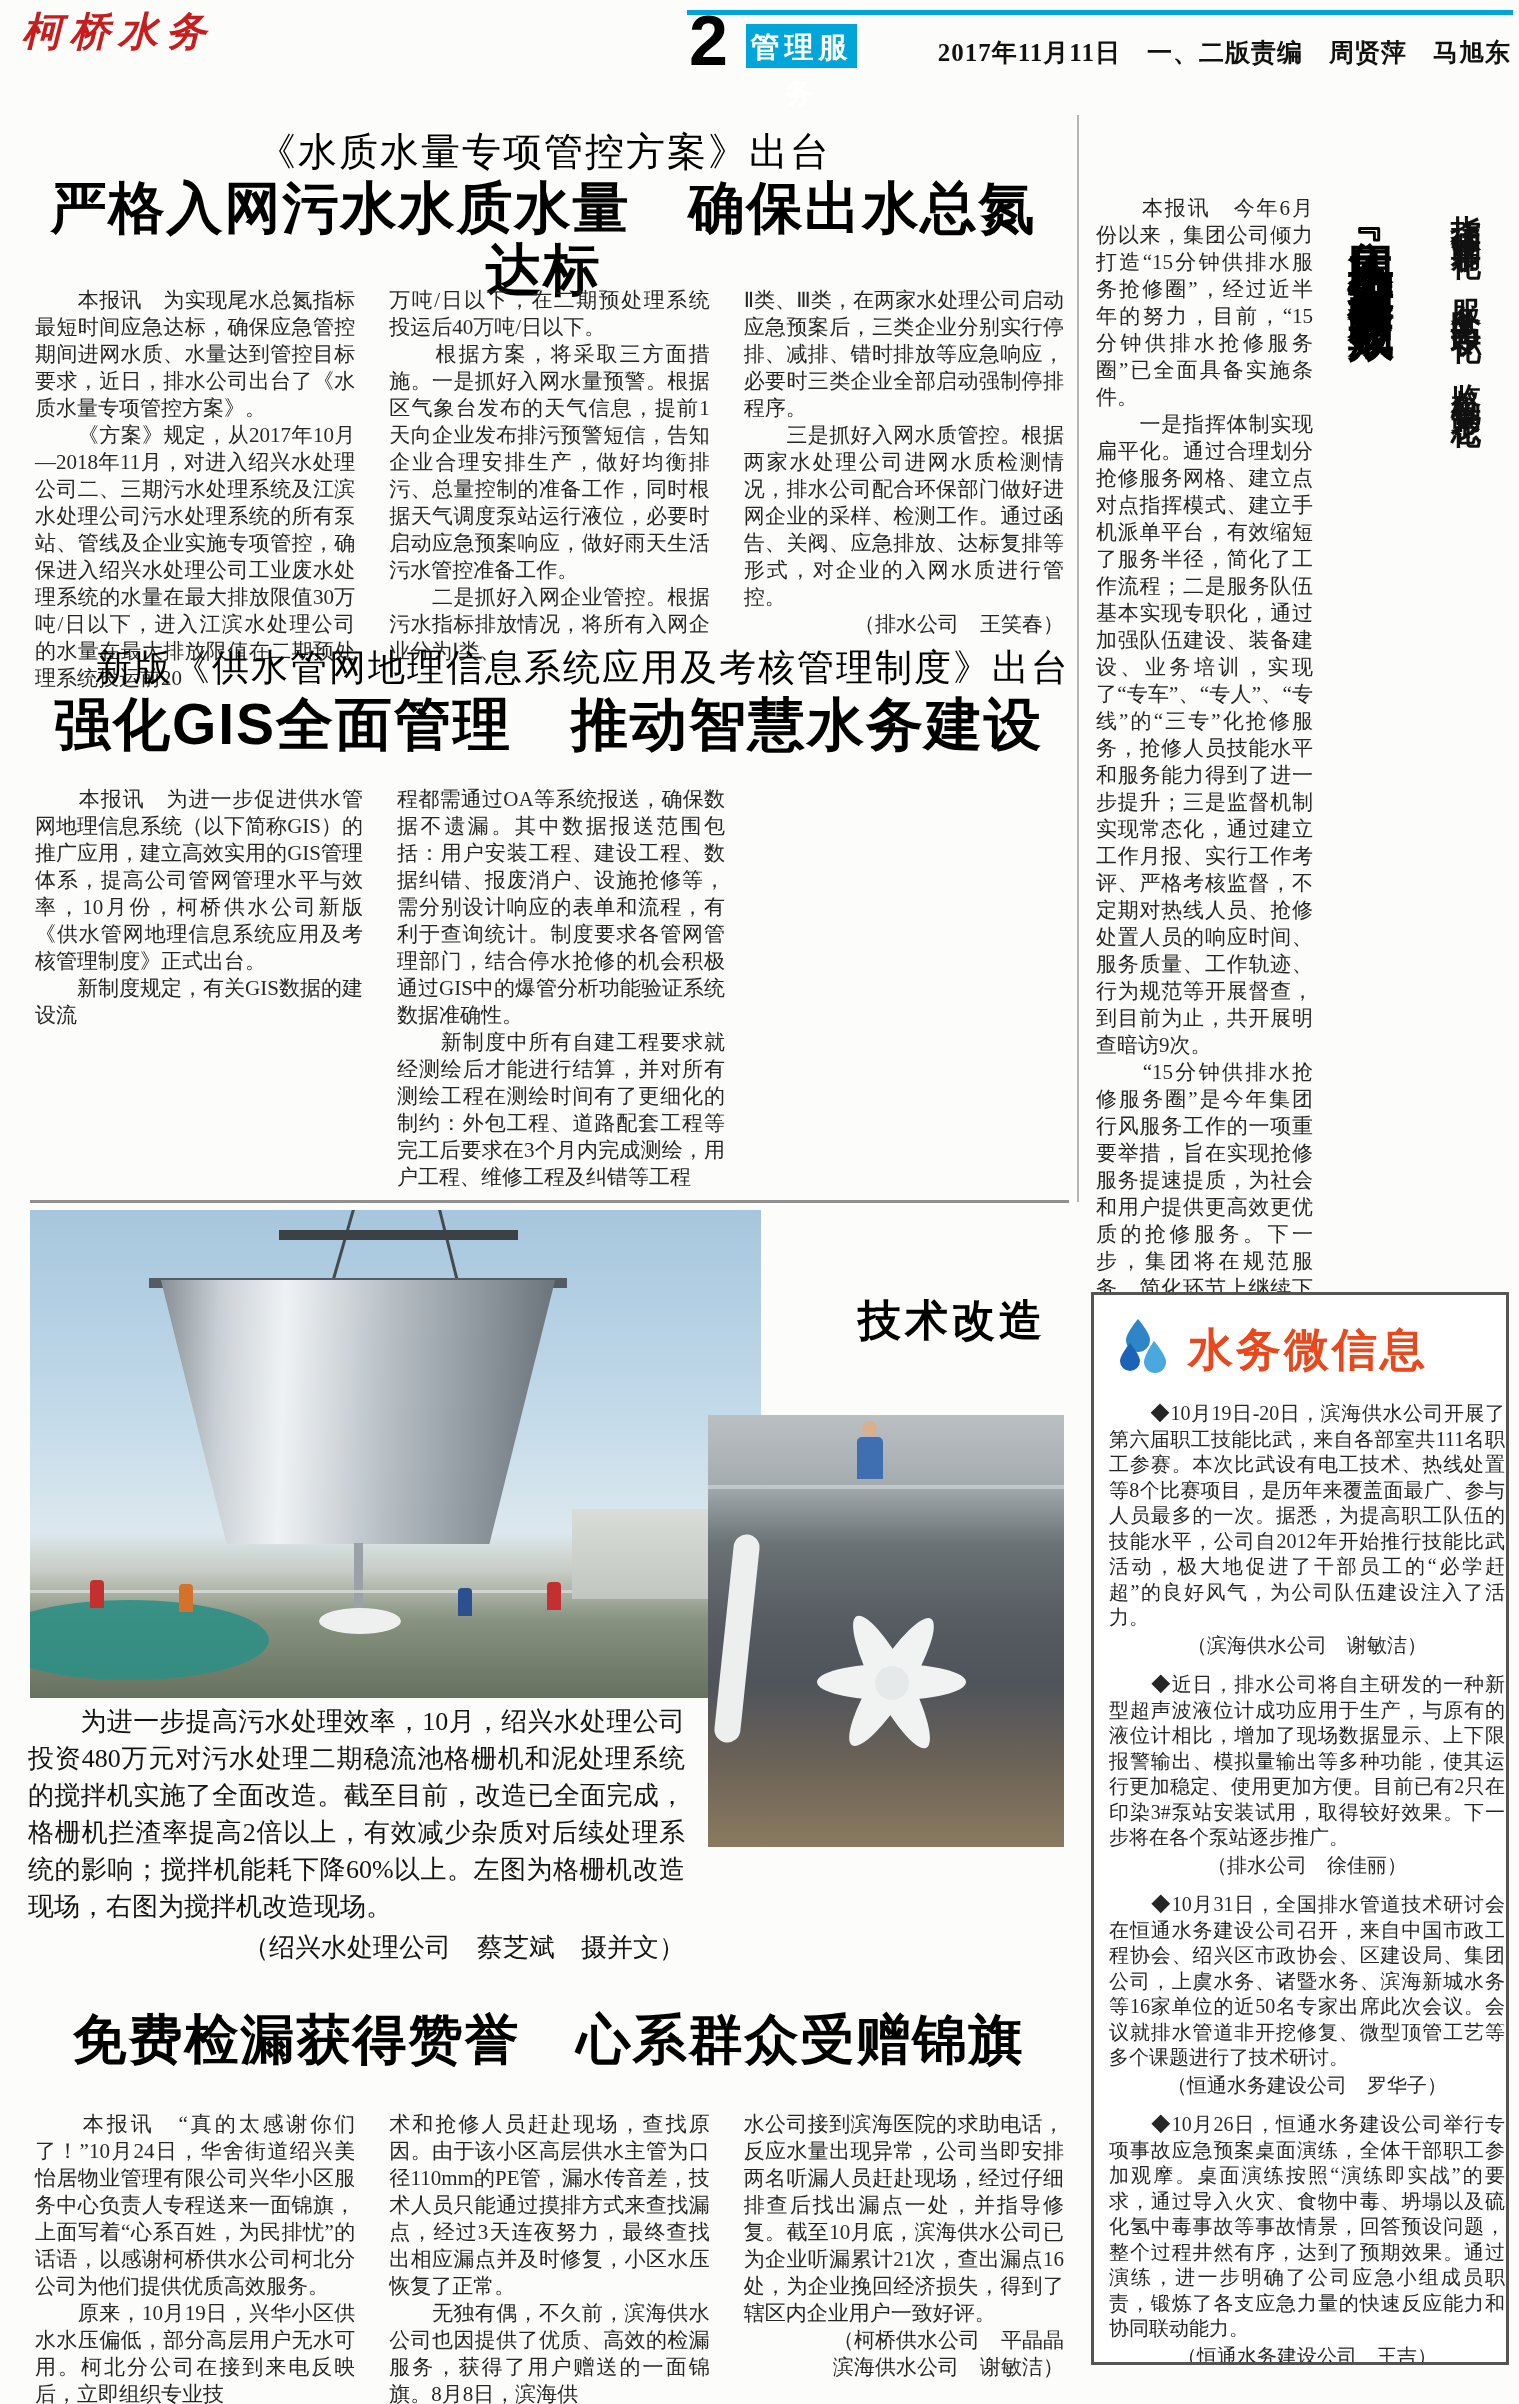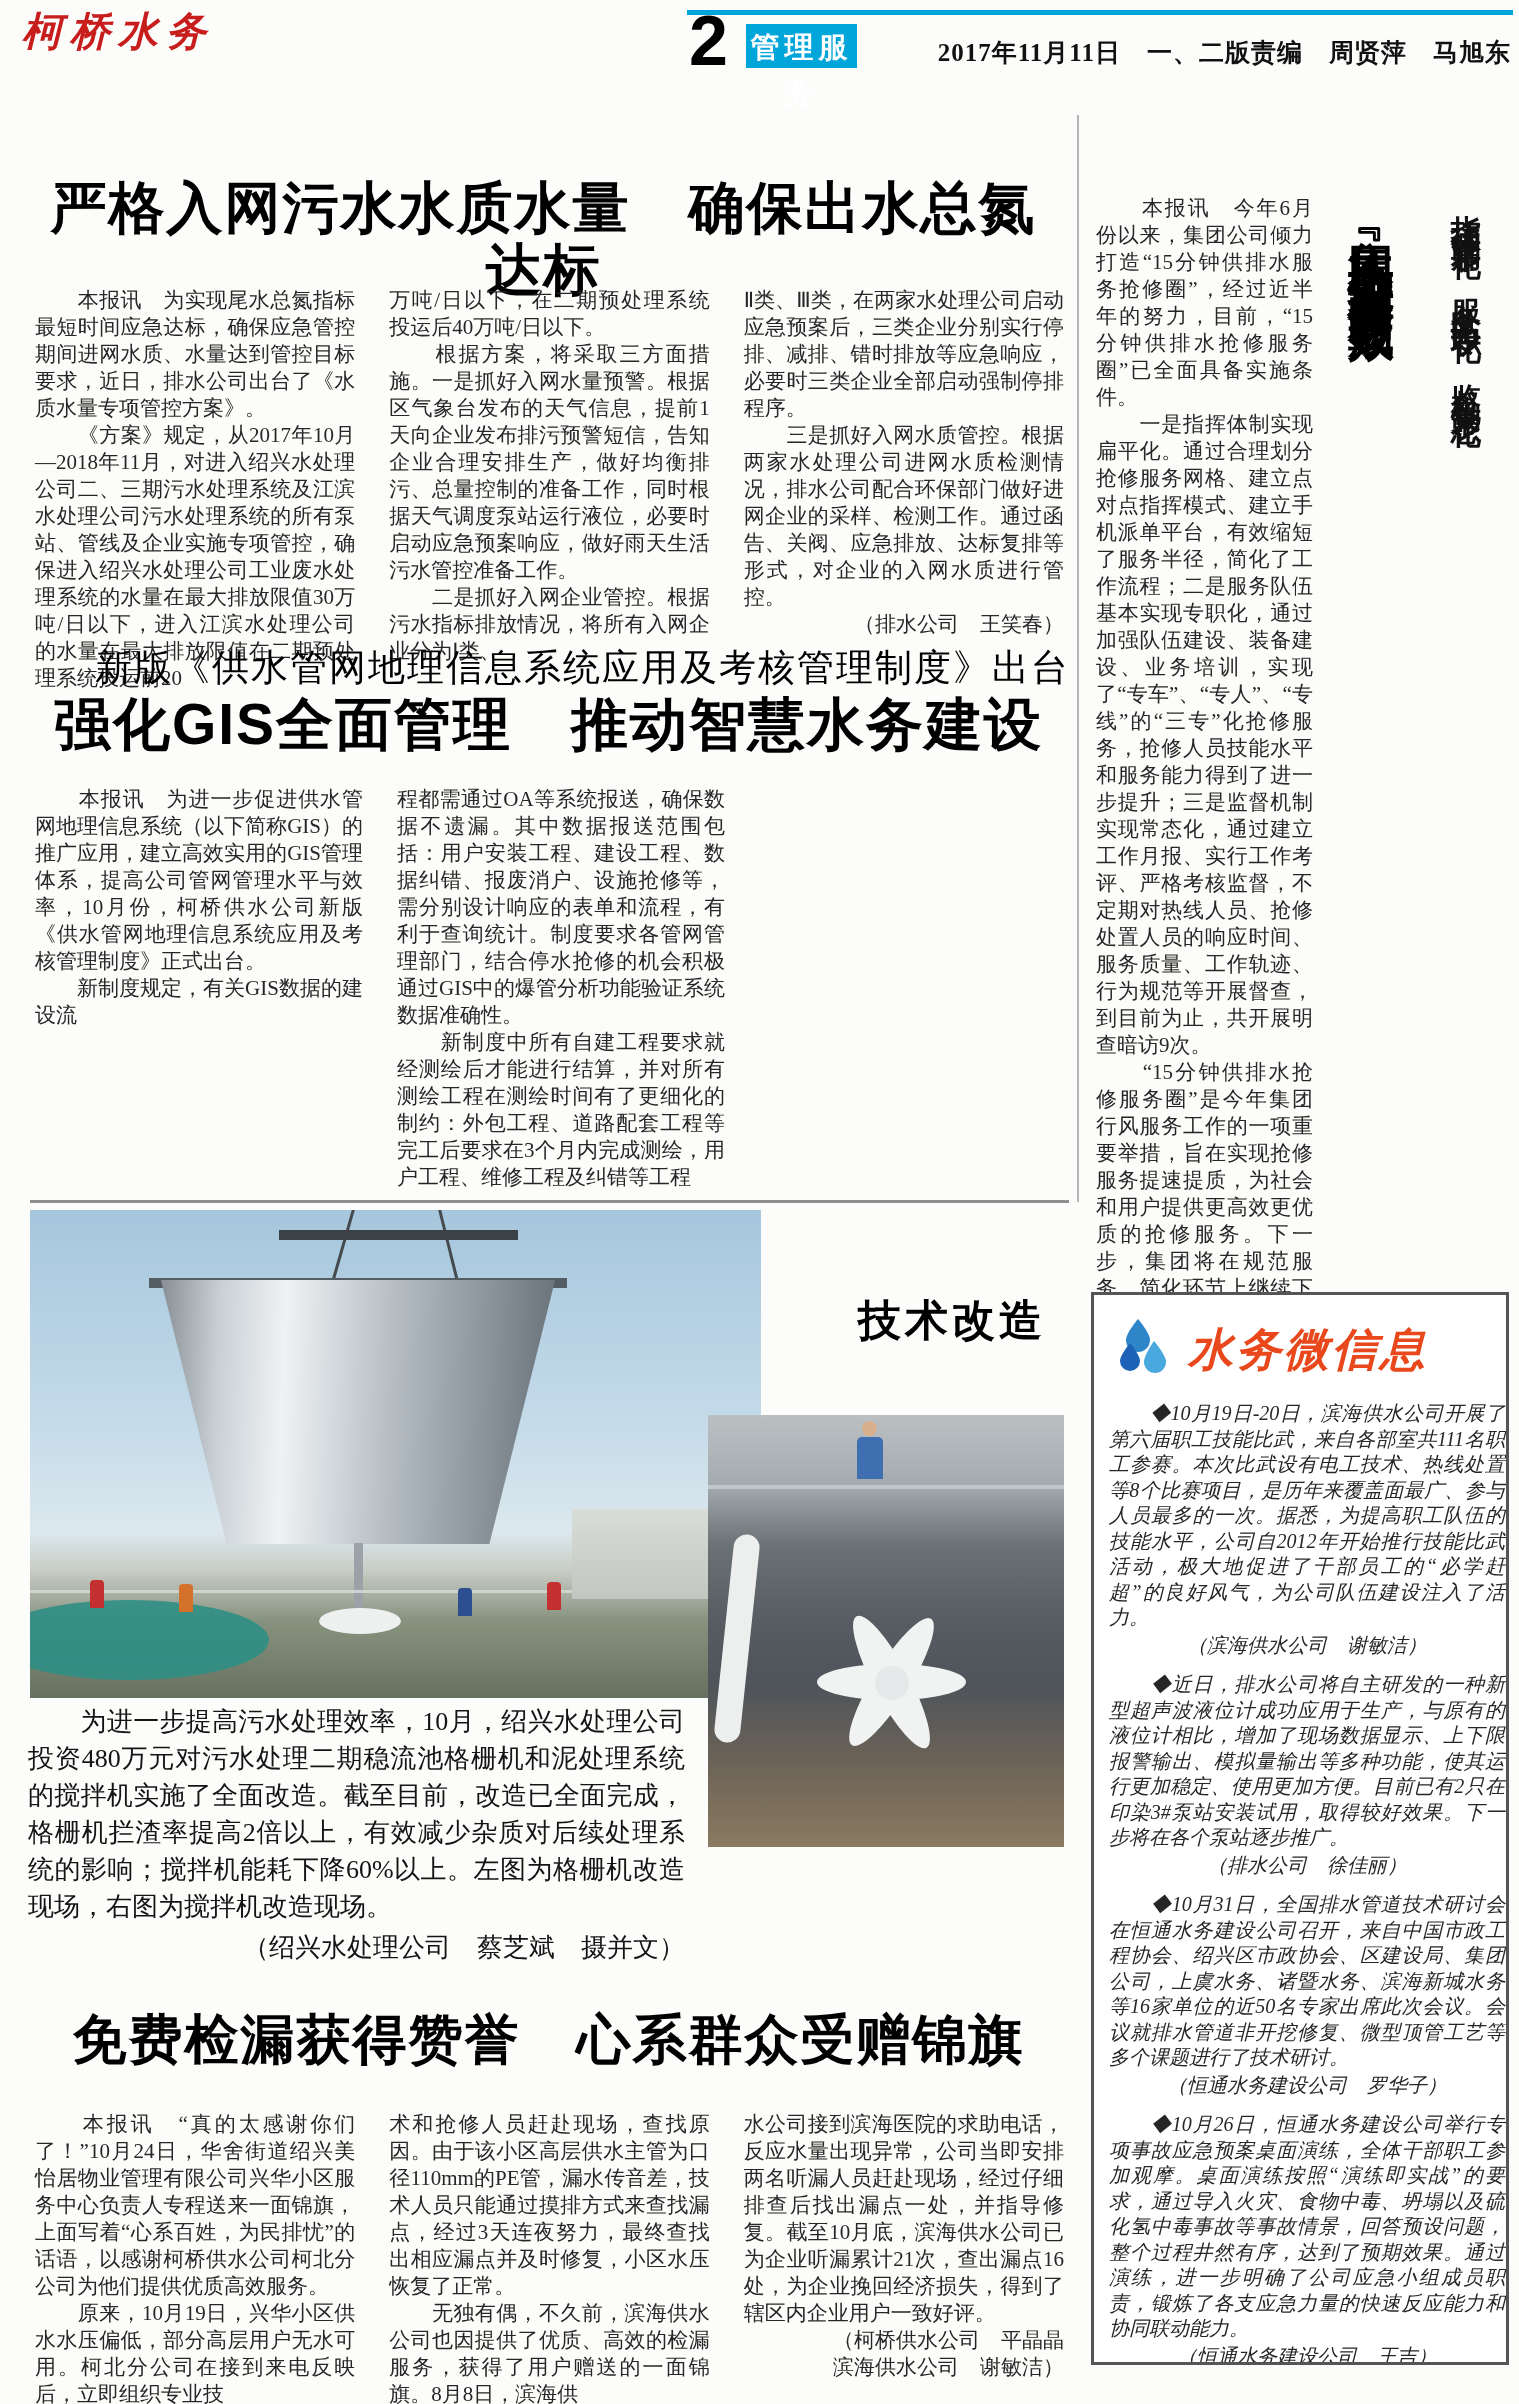--- a/index.html
+++ b/index.html
@@ -74,38 +74,39 @@
   #hub{position:absolute;left:167px;top:251px;width:34px;height:34px;border-radius:50%;background:#e6e9e9;}
   #pipe{position:absolute;left:16px;top:119px;width:26px;height:209px;background:#edefee;border-radius:14px;transform:rotate(6deg);}
   #tech-label{left:858px;top:1292px;font-size:43px;font-weight:900;font-family:"Liberation Sans",sans-serif;color:#000;letter-spacing:4px;}
   #caption-block{left:28px;top:1703px;width:657px;font-size:26px;line-height:37px;text-align:justify;color:#141414;}
   #caption-byline{text-align:right;margin-top:4px;}
   
   #a4-headline{left:35px;top:2010px;width:1027px;font-size:54px;}
   #a4-body{left:35px;top:2111px;width:1029px;}
   
   #wechat-box{left:1091px;top:1292px;width:418px;height:1073px;border:3px solid #555;
-    box-sizing:border-box;background:#fff;overflow:hidden;font-style:italic;}
+    box-sizing:border-box;background:#fff;overflow:hidden;}
   #wx-head{display:flex;align-items:center;gap:12px;margin:22px 18px 14px 24px;}
   #wx-title{font-size:45px;font-weight:bold;color:#e8481b;letter-spacing:3px;font-family:"Liberation Serif",serif;}
   #wx-items{padding:4px 1px 0 15px;}
   .wx-item{font-size:20px;line-height:25.5px;text-align:justify;color:#262626;margin-bottom:14px;}
   .wx-item .wx-byline{text-align:center;margin-top:2px;}
 </style>
 </head>
 <body>
 
 <div class="page">
 
   <div class="abs" id="masthead-brand">柯桥水务</div>
   <div class="abs" id="top-cyan-line"></div>
   <div class="abs" id="page-number">2</div>
   <div class="abs" id="section-box">管理服务</div>
   <div class="abs" id="date-line">2017年11月11日　一、二版责编　周贤萍　马旭东</div>
 
+  <div class="abs kicker" id="a1-kicker">《水质水量专项管控方案》出台</div>
   <div class="abs big-headline" id="a1-headline">严格入网污水水质水量　确保出水总氮达标</div>
   <div class="abs cols" id="a1-body">
       <div class="col">
         <p>　　本报讯　为实现尾水总氮指标最短时间应急达标，确保应急管控期间进网水质、水量达到管控目标要求，近日，排水公司出台了《水质水量专项管控方案》。</p>
         <p>　　《方案》规定，从2017年10月—2018年11月，对进入绍兴水处理公司二、三期污水处理系统及江滨水处理公司污水处理系统的所有泵站、管线及企业实施专项管控，确保进入绍兴水处理公司工业废水处理系统的水量在最大排放限值30万吨/日以下，进入江滨水处理公司的水量在最大排放限值在二期预处理系统投运前20</p>
       </div>
       <div class="col">
         <p>万吨/日以下，在二期预处理系统投运后40万吨/日以下。</p>
         <p>　　根据方案，将采取三方面措施。一是抓好入网水量预警。根据区气象台发布的天气信息，提前1天向企业发布排污预警短信，告知企业合理安排生产，做好均衡排污、总量控制的准备工作，同时根据天气调度泵站运行液位，必要时启动应急预案响应，做好雨天生活污水管控准备工作。</p>
         <p>　　二是抓好入网企业管控。根据污水指标排放情况，将所有入网企业分为Ⅰ类、</p>

